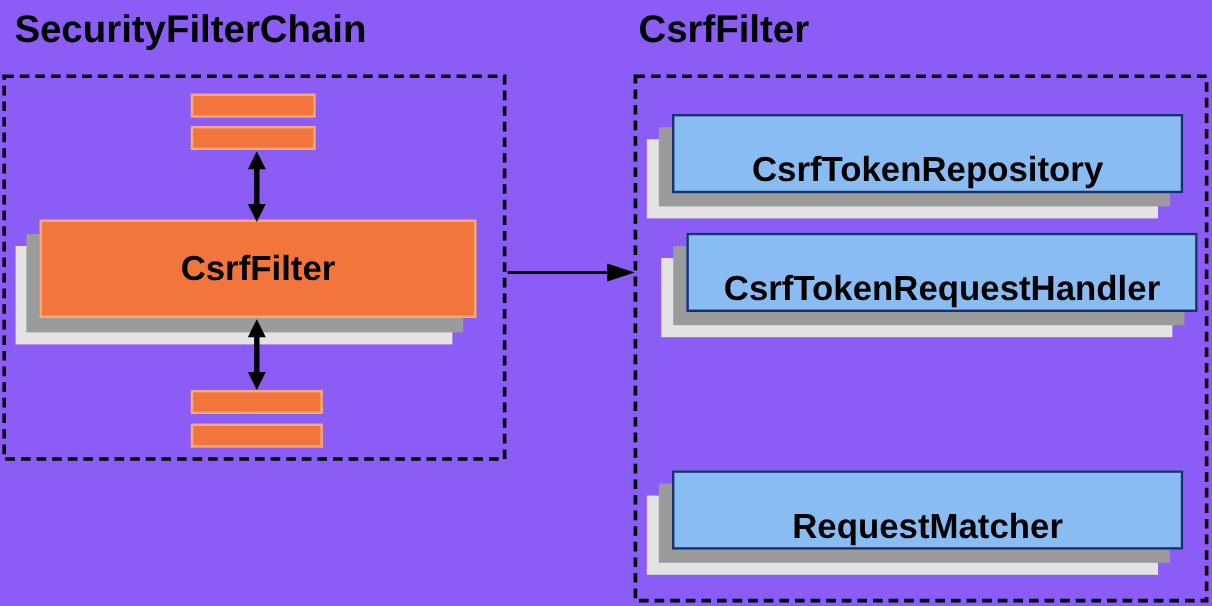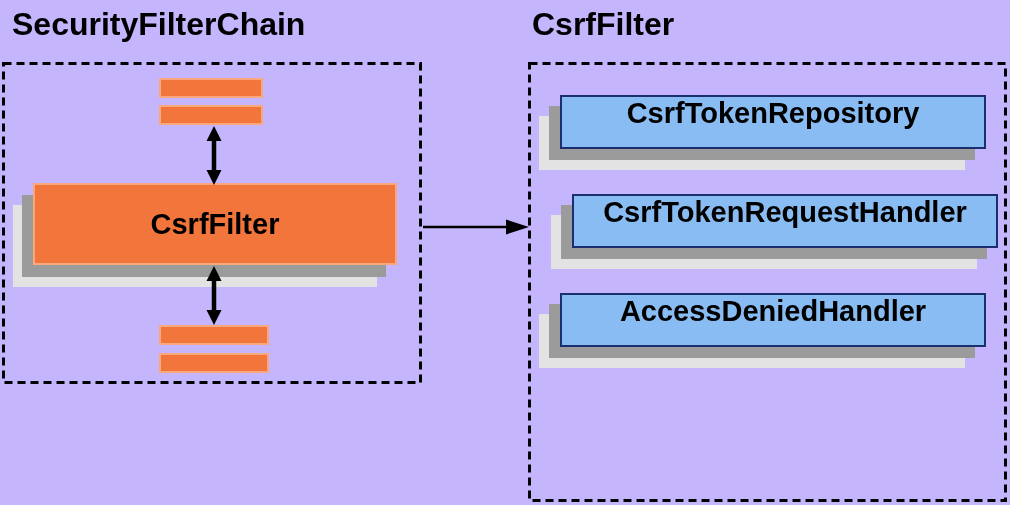--- a/index.html
+++ b/index.html
@@ -10,21 +10,21 @@
     --shadow-dark: #9B9B9B;
     --shadow-light: #E3E3E3;
     --outline: #000000;
     --text: #000000;
   }
   html, body { margin: 0; padding: 0; background: #ffffff; }
   .canvas {
     position: relative;
     width: 1010px;
     height: 505px;
-    background: #c4b5fd;
+    background: #8b5cf6;
     font-family: "Liberation Sans", sans-serif;
     overflow: hidden;
   }
   .panel-title {
     position: absolute;
     top: 6px;
     font-size: 32px;
     font-weight: bold;
     color: var(--text);
     white-space: nowrap;
@@ -52,25 +52,25 @@
     border: 2px solid var(--orange-border);
     box-sizing: border-box;
     display: flex; align-items: center; justify-content: center;
     font-size: 29px; font-weight: bold; color: var(--text);
     box-shadow: -11px 12px 0 0 var(--shadow-dark), -20px 22px 0 0 var(--shadow-light);
   }
 
   .component-box {
     position: absolute;
     left: 560px;
-    width: 426px; height: 54px;
+    width: 426px; height: 66px;
     background: var(--blue-fill);
     border: 2.5px solid var(--blue-border);
     box-sizing: border-box;
-    display: flex; align-items: flex-start; justify-content: center;
+    display: flex; align-items: flex-end; justify-content: center;
     font-size: 29px; font-weight: bold; color: var(--text);
     box-shadow: -11px 11px 0 0 var(--shadow-dark), -21px 21px 0 0 var(--shadow-light);
   }
   .comp-1 { top: 95px; }
   .comp-2 { top: 194px; margin-left: 12px; }
   .comp-3 { top: 293px; }
   .comp-4 { top: 392px; }
 
   .overlay {
     position: absolute;
@@ -95,22 +95,22 @@
 
   <div class="orange-bar bar-bot-1"></div>
   <div class="orange-bar bar-bot-2"></div>
 
   <div class="component-box comp-1">
     <span>CsrfTokenRepository</span>
   </div>
   <div class="component-box comp-2">
     <span>CsrfTokenRequestHandler</span>
   </div>
-  <div class="component-box comp-3">
-    <span>AccessDeniedHandler</span>
+  <div class="component-box comp-4">
+    <span>RequestMatcher</span>
   </div>
 
   <svg class="overlay" width="1010" height="505" viewBox="0 0 1010 505">
 
     <rect x="3.5" y="63.5" width="417" height="319" fill="none" stroke="#000000" stroke-width="3" stroke-dasharray="8 5"></rect>
 
     <rect x="529.5" y="63.5" width="476" height="437" fill="none" stroke="#000000" stroke-width="3" stroke-dasharray="8 5"></rect>
 
     <g>
       <line x1="214" y1="139" x2="214" y2="172" stroke="#000000" stroke-width="4.5"></line>

